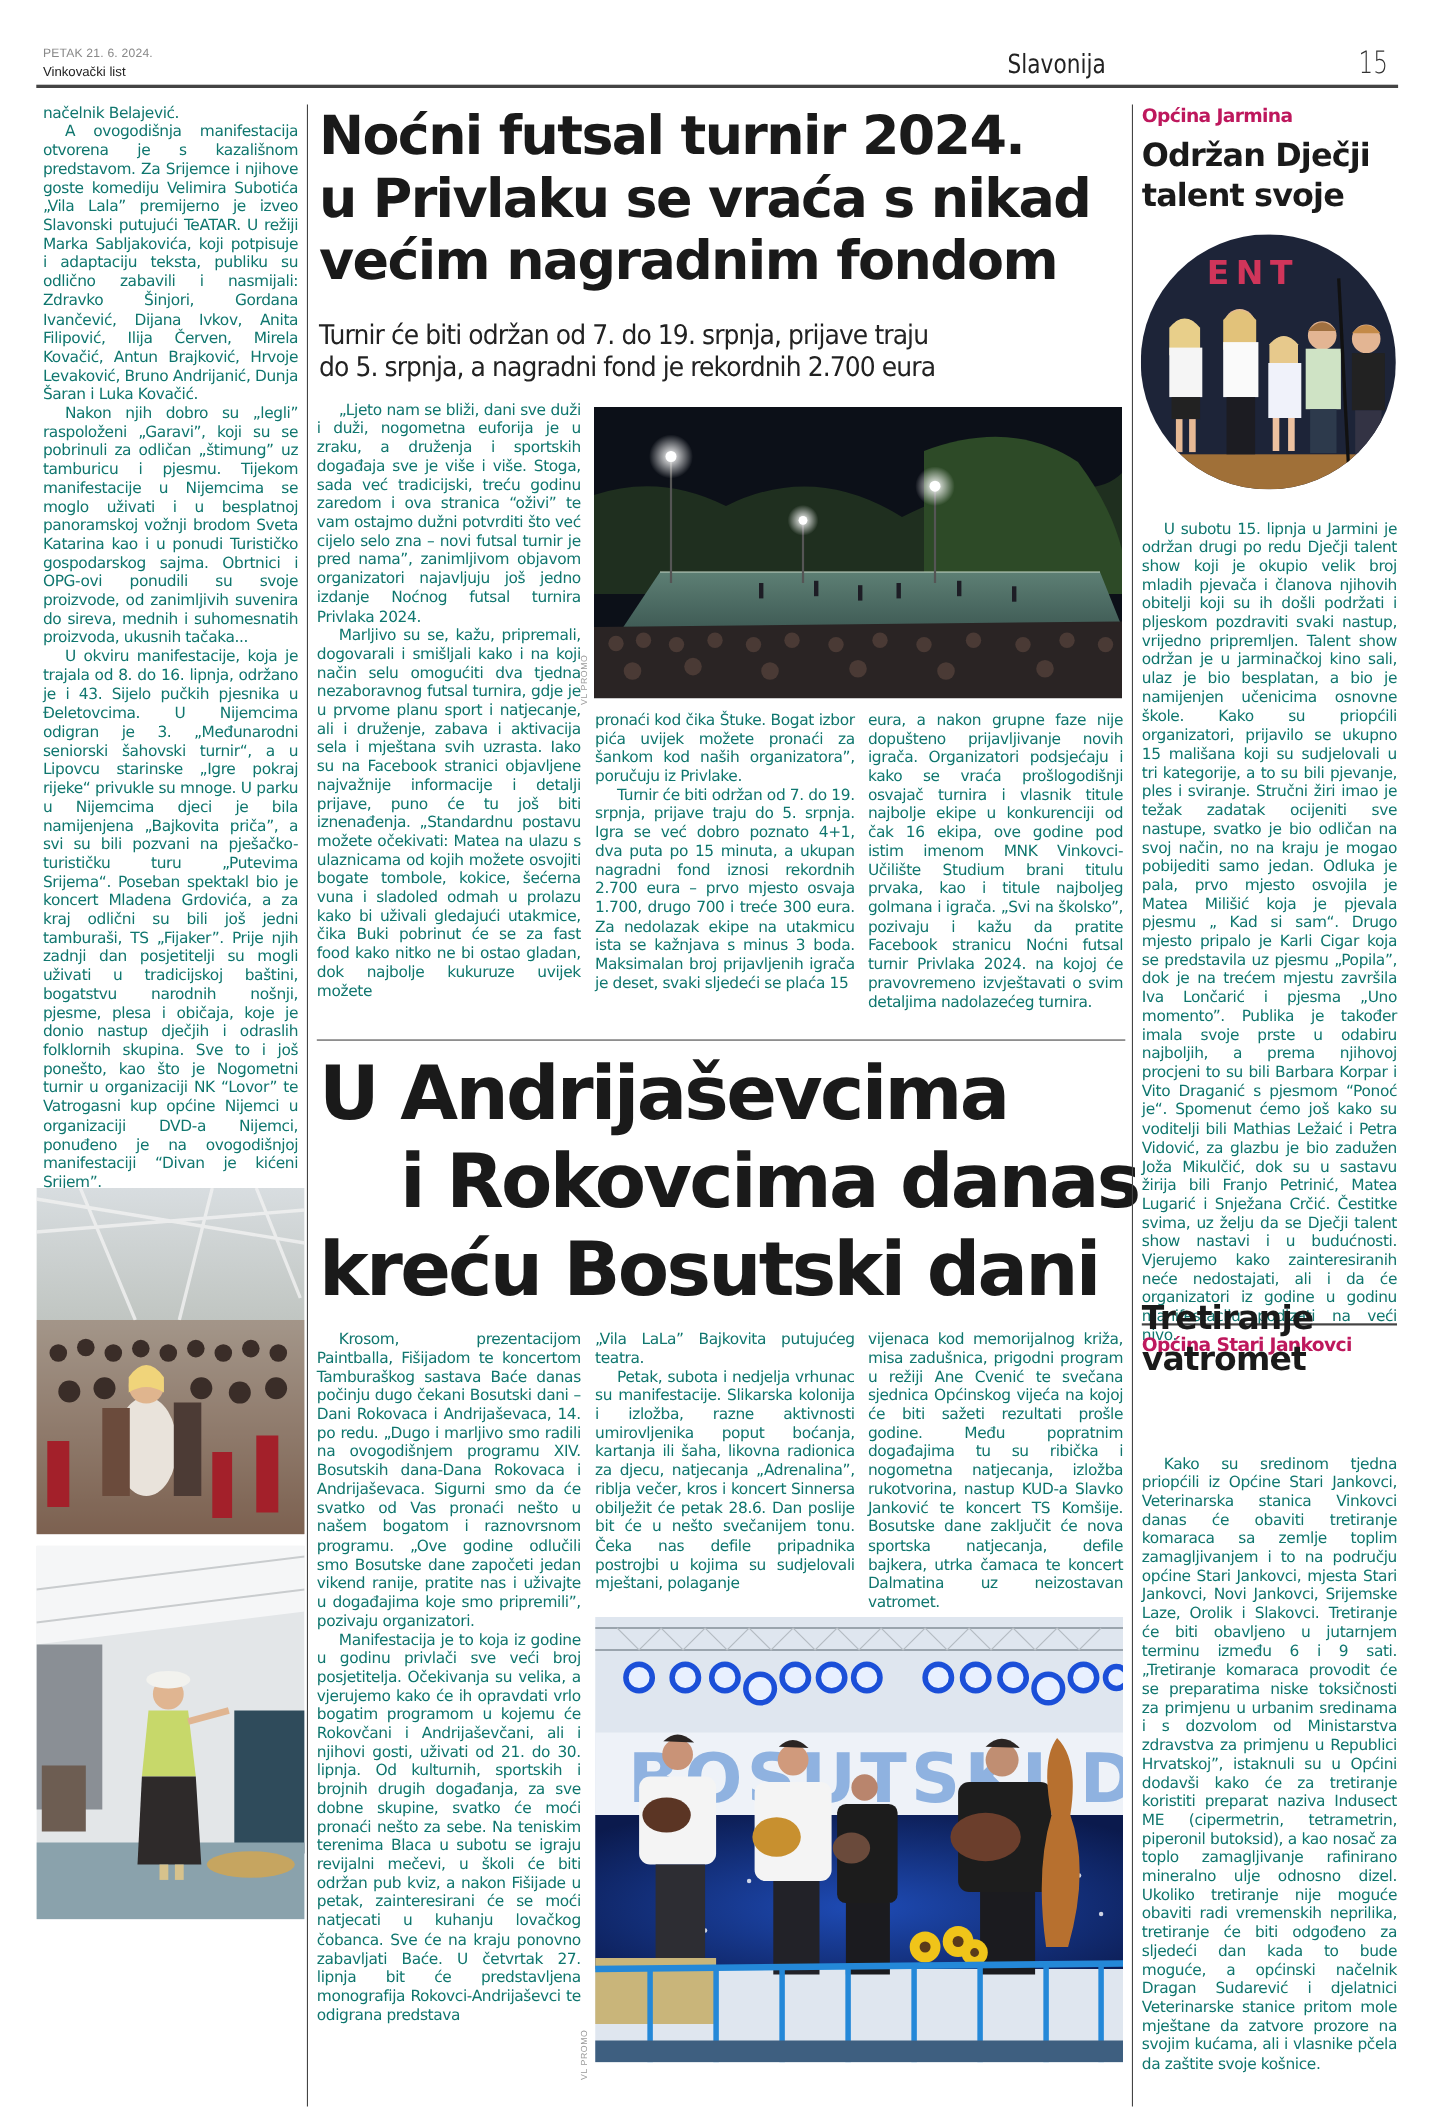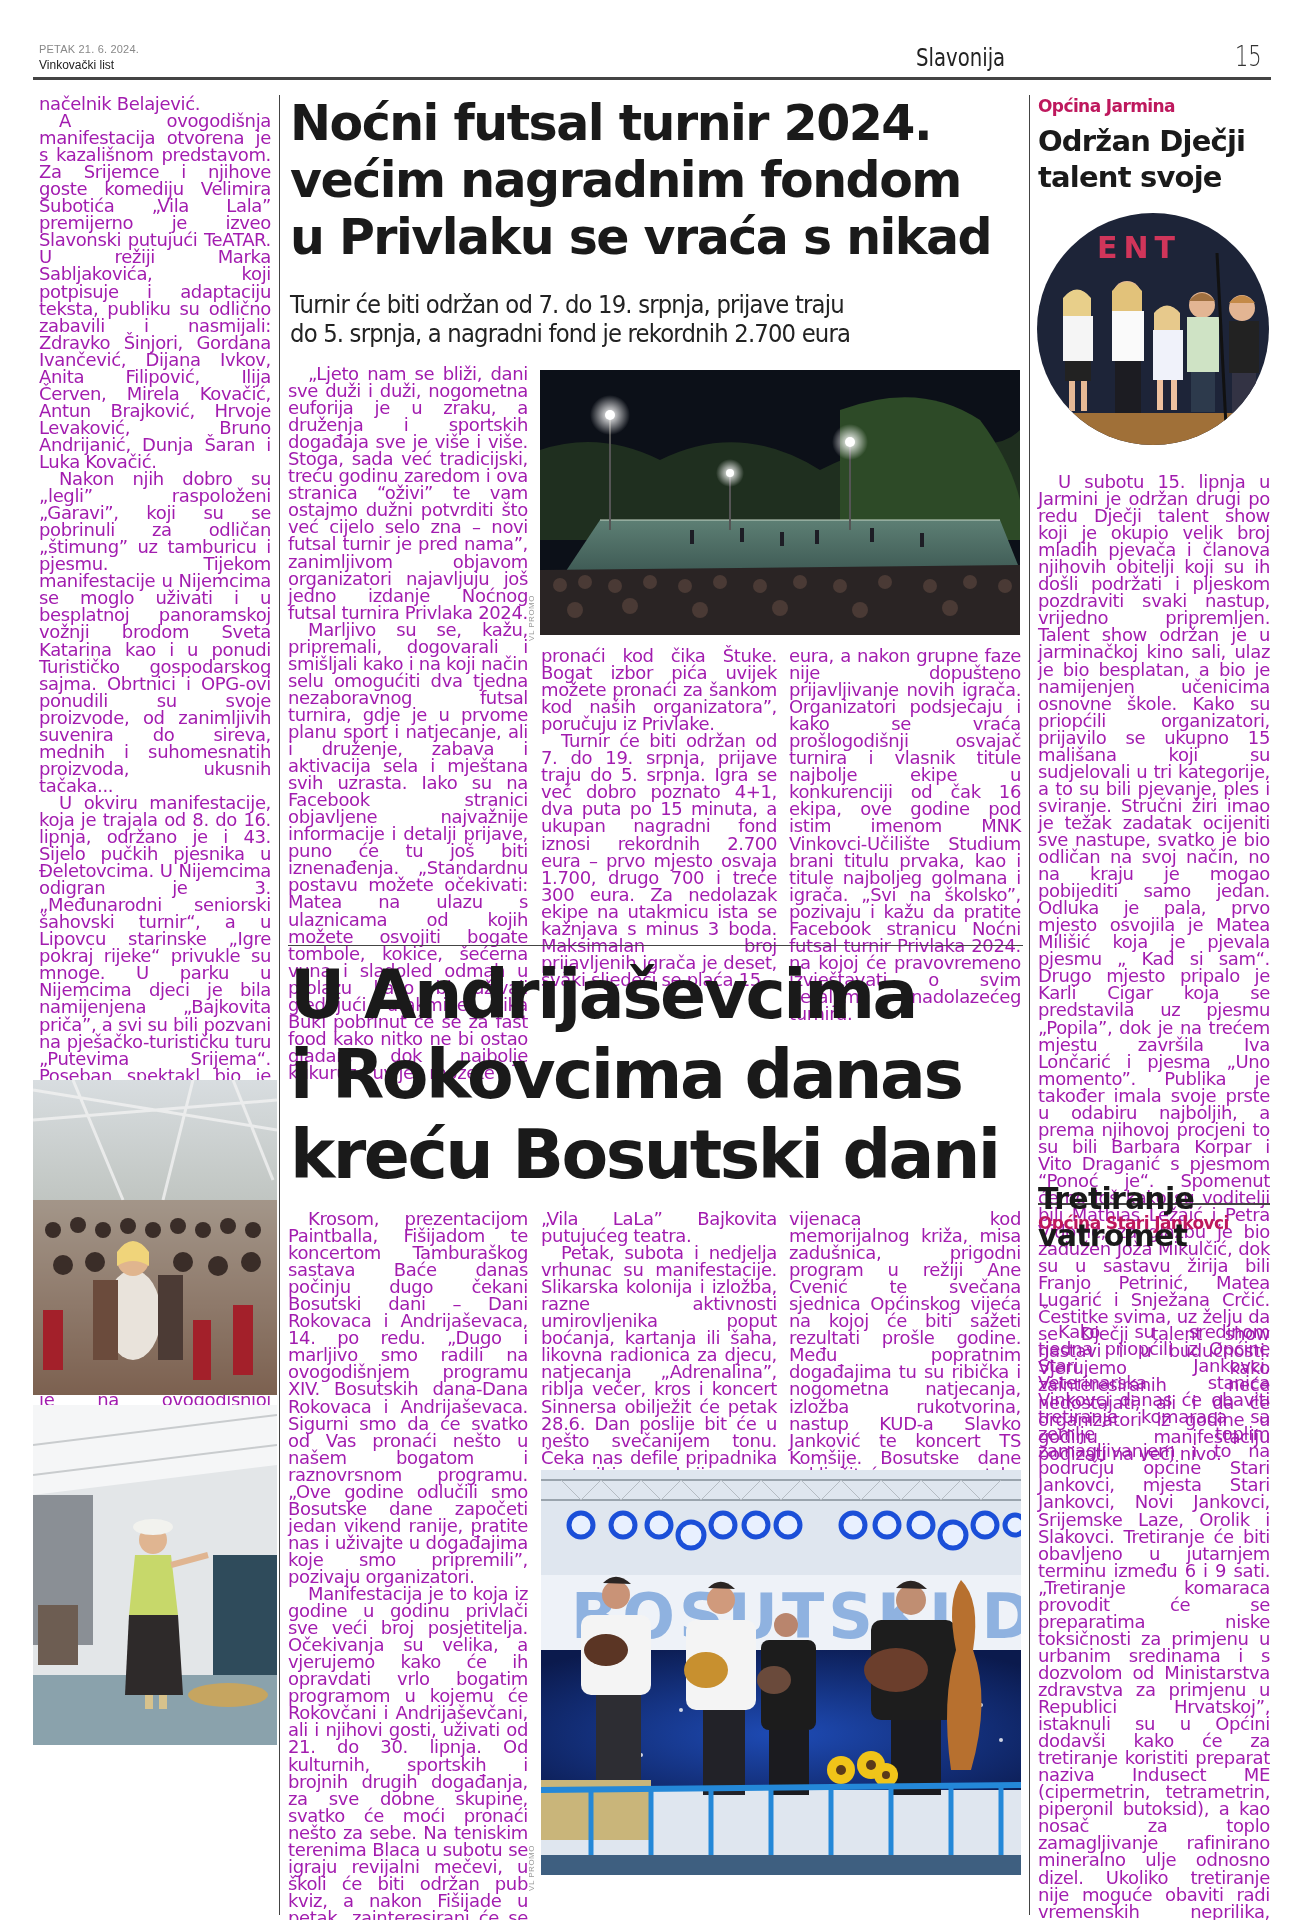--- a/index.html
+++ b/index.html
@@ -7,21 +7,21 @@
   .abs { position:absolute; }
   .page-header .date { left:39px; top:43px; font-size:11px; color:#888; letter-spacing:0.2px; }
   .page-header .paper { left:39px; top:58px; font-size:12px; color:#222; }
   .page-header .section { left:916px; top:44px; font-size:24px; color:#222; font-family:"DejaVu Sans", sans-serif; font-weight:normal; transform:scaleX(0.82); transform-origin:left; }
   .page-header .pnum { left:1235px; top:40px; font-size:28px; color:#333; font-family:"DejaVu Sans", sans-serif; font-weight:300; transform:scaleX(0.75); transform-origin:left; }
   .header-rule { left:33px; top:77px; width:1238px; height:3px; background:#444; }
 
   .vrule { background:#444; width:1px; }
   .hrule { background:#444; height:1px; }
 
-  .body-text { font-size:18px; line-height:17.05px; text-align:justify; color:#a21caf; font-family:"DejaVu Sans", sans-serif; letter-spacing:-0.35px; }
+  .body-text { font-size:14px; line-height:17.05px; text-align:justify; color:#0f766e; font-family:"DejaVu Sans", sans-serif; letter-spacing:-0.35px; }
   .body-text p { margin:0; text-indent:20px; }
   .body-text p.noindent { text-indent:0; }
 
   .headline-big { font-family:"DejaVu Sans", sans-serif; font-weight:bold; color:#1a1a1a; letter-spacing:-1.5px; }
   .kicker { font-family:"DejaVu Sans", sans-serif; font-weight:bold; font-size:17px; color:#be185d; letter-spacing:-0.6px; }
   .sub-deck { font-family:"DejaVu Sans", sans-serif; font-size:24.5px; line-height:29px; color:#222; letter-spacing:-0.9px; transform:scaleX(0.93); transform-origin:left; }
 
   .photo { overflow:hidden; }
   .credit { font-size:8px; color:#999; writing-mode:vertical-rl; transform:rotate(180deg); letter-spacing:0.5px; font-family:"Liberation Sans", sans-serif; }
 </style>
@@ -101,22 +101,22 @@
     <path d="M138 160 L175 150" stroke="#e0b591" stroke-width="6"></path>
     <rect x="112" y="290" width="8" height="14" fill="#d7c28c"></rect>
       <rect x="126" y="290" width="8" height="14" fill="#d7c28c"></rect>
   </svg>
 </div>
 
 <div class="abs vrule" style="left:279px; top:95px; height:1820px;"></div>
 
 <div class="abs headline-big" style="left:290px; top:95px; width:745px; font-size:49px; line-height:57px;">
   <div style="white-space:nowrap;">Noćni futsal turnir 2024.</div>
+  <div style="white-space:nowrap;">u Privlaku se vraća s nikad</div>
   <div style="white-space:nowrap;">većim nagradnim fondom</div>
-  <div style="white-space:nowrap;">u Privlaku se vraća s nikad</div>
 </div>
 <div class="abs sub-deck" style="left:290px; top:290px; width:800px;">
   <div style="white-space:nowrap;">Turnir će biti održan od 7. do 19. srpnja, prijave traju</div>
   <div style="white-space:nowrap;">do 5. srpnja, a nagradni fond je rekordnih 2.700 eura</div>
 </div>
 
 <div class="abs body-text" style="left:288px; top:365px; width:240px;">
     <p>„Ljeto nam se bliži, dani sve duži i duži, nogometna euforija je u zraku, a druženja i sportskih događaja sve je više i više. Stoga, sada već tradicijski, treću godinu zaredom i ova stranica “oživi” te vam ostajmo dužni potvrditi što već cijelo selo zna – novi futsal turnir je pred nama”, zanimljivom objavom organizatori najavljuju još jedno izdanje Noćnog futsal turnira Privlaka 2024.</p>
     <p>Marljivo su se, kažu, pripremali, dogovarali i smišljali kako i na koji način selu omogućiti dva tjedna nezaboravnog futsal turnira, gdje je u prvome planu sport i natjecanje, ali i druženje, zabava i aktivacija sela i mještana svih uzrasta. Iako su na Facebook stranici objavljene najvažnije informacije i detalji prijave, puno će tu još biti iznenađenja. „Standardnu postavu možete očekivati: Matea na ulazu s ulaznicama od kojih možete osvojiti bogate tombole, kokice, šećerna vuna i sladoled odmah u prolazu kako bi uživali gledajući utakmice, čika Buki pobrinut će se za fast food kako nitko ne bi ostao gladan, dok najbolje kukuruze uvijek možete</p>
   </div>
@@ -186,21 +186,21 @@
     <p>Turnir će biti održan od 7. do 19. srpnja, prijave traju do 5. srpnja. Igra se već dobro poznato 4+1, dva puta po 15 minuta, a ukupan nagradni fond iznosi rekordnih 2.700 eura – prvo mjesto osvaja 1.700, drugo 700 i treće 300 eura. Za nedolazak ekipe na utakmicu ista se kažnjava s minus 3 boda. Maksimalan broj prijavljenih igrača je deset, svaki sljedeći se plaća 15</p>
   </div>
 <div class="abs body-text" style="left:789px; top:647px; width:232px;">
     <p class="noindent">eura, a nakon grupne faze nije dopušteno prijavljivanje novih igrača. Organizatori podsjećaju i kako se vraća prošlogodišnji osvajač turnira i vlasnik titule najbolje ekipe u konkurenciji od čak 16 ekipa, ove godine pod istim imenom MNK Vinkovci-Učilište Studium brani titulu prvaka, kao i titule najboljeg golmana i igrača. „Svi na školsko”, pozivaju i kažu da pratite Facebook stranicu Noćni futsal turnir Privlaka 2024. na kojoj će pravovremeno izvještavati o svim detaljima nadolazećeg turnira.</p>
   </div>
 
 <div class="abs hrule" style="left:288px; top:945px; width:735px;"></div>
 
 <div class="abs headline-big" style="left:290px; top:955px; width:745px; font-size:68px; line-height:80px; letter-spacing:-2.5px;">
   <div style="white-space:nowrap;">U Andrijaševcima</div>
-  <div style="white-space:nowrap;">i Rokovcima danas</div>
+  <div style="white-space:nowrap;text-align:right;">i Rokovcima danas</div>
   <div style="white-space:nowrap;">kreću Bosutski dani</div>
 </div>
 
 <div class="abs body-text" style="left:288px; top:1210px; width:240px;">
     <p>Krosom, prezentacijom Paintballa, Fišijadom te koncertom Tamburaškog sastava Baće danas počinju dugo čekani Bosutski dani – Dani Rokovaca i Andrijaševaca, 14. po redu. „Dugo i marljivo smo radili na ovogodišnjem programu XIV. Bosutskih dana-Dana Rokovaca i Andrijaševaca. Sigurni smo da će svatko od Vas pronaći nešto u našem bogatom i raznovrsnom programu. „Ove godine odlučili smo Bosutske dane započeti jedan vikend ranije, pratite nas i uživajte u događajima koje smo pripremili”, pozivaju organizatori.</p>
     <p>Manifestacija je to koja iz godine u godinu privlači sve veći broj posjetitelja. Očekivanja su velika, a vjerujemo kako će ih opravdati vrlo bogatim programom u kojemu će Rokovčani i Andrijaševčani, ali i njihovi gosti, uživati od 21. do 30. lipnja. Od kulturnih, sportskih i brojnih drugih događanja, za sve dobne skupine, svatko će moći pronaći nešto za sebe. Na teniskim terenima Blaca u subotu se igraju revijalni mečevi, u školi će biti održan pub kviz, a nakon Fišijade u petak, zainteresirani će se moći natjecati u kuhanju lovačkog čobanca. Sve će na kraju ponovno zabavljati Baće. U četvrtak 27. lipnja bit će predstavljena monografija Rokovci-Andrijaševci te odigrana predstava</p>
   </div>
 <div class="abs body-text" style="left:541px; top:1210px; width:236px;">
     <p class="noindent">„Vila LaLa” Bajkovita putujućeg teatra.</p>
     <p>Petak, subota i nedjelja vrhunac su manifestacije. Slikarska kolonija i izložba, razne aktivnosti umirovljenika poput boćanja, kartanja ili šaha, likovna radionica za djecu, natjecanja „Adrenalina”, riblja večer, kros i koncert Sinnersa obilježit će petak 28.6. Dan poslije bit će u nešto svečanijem tonu. Čeka nas defile pripadnika postrojbi u kojima su sudjelovali mještani, polaganje</p>

